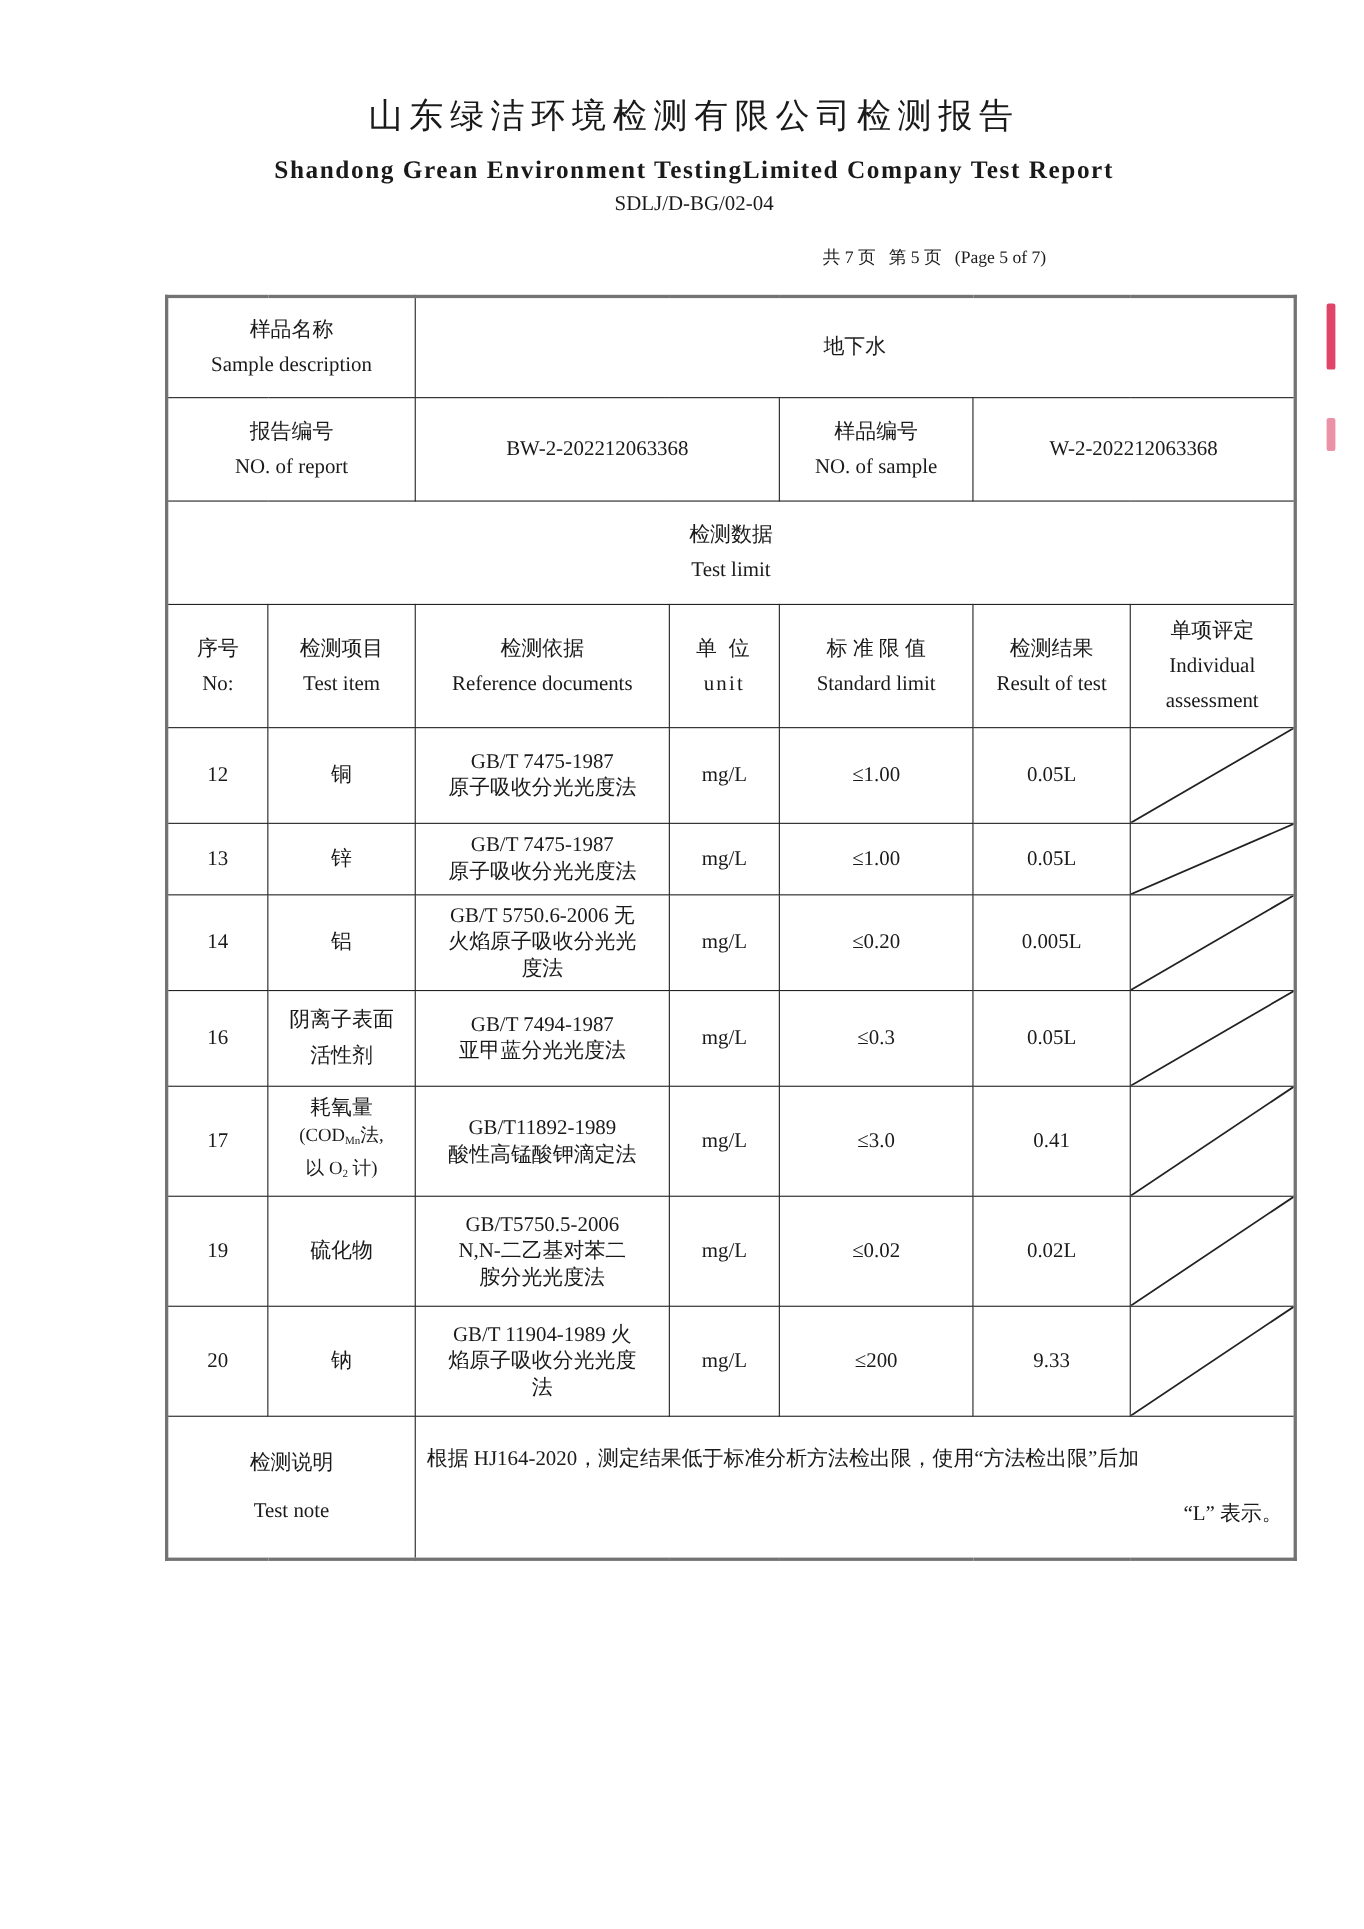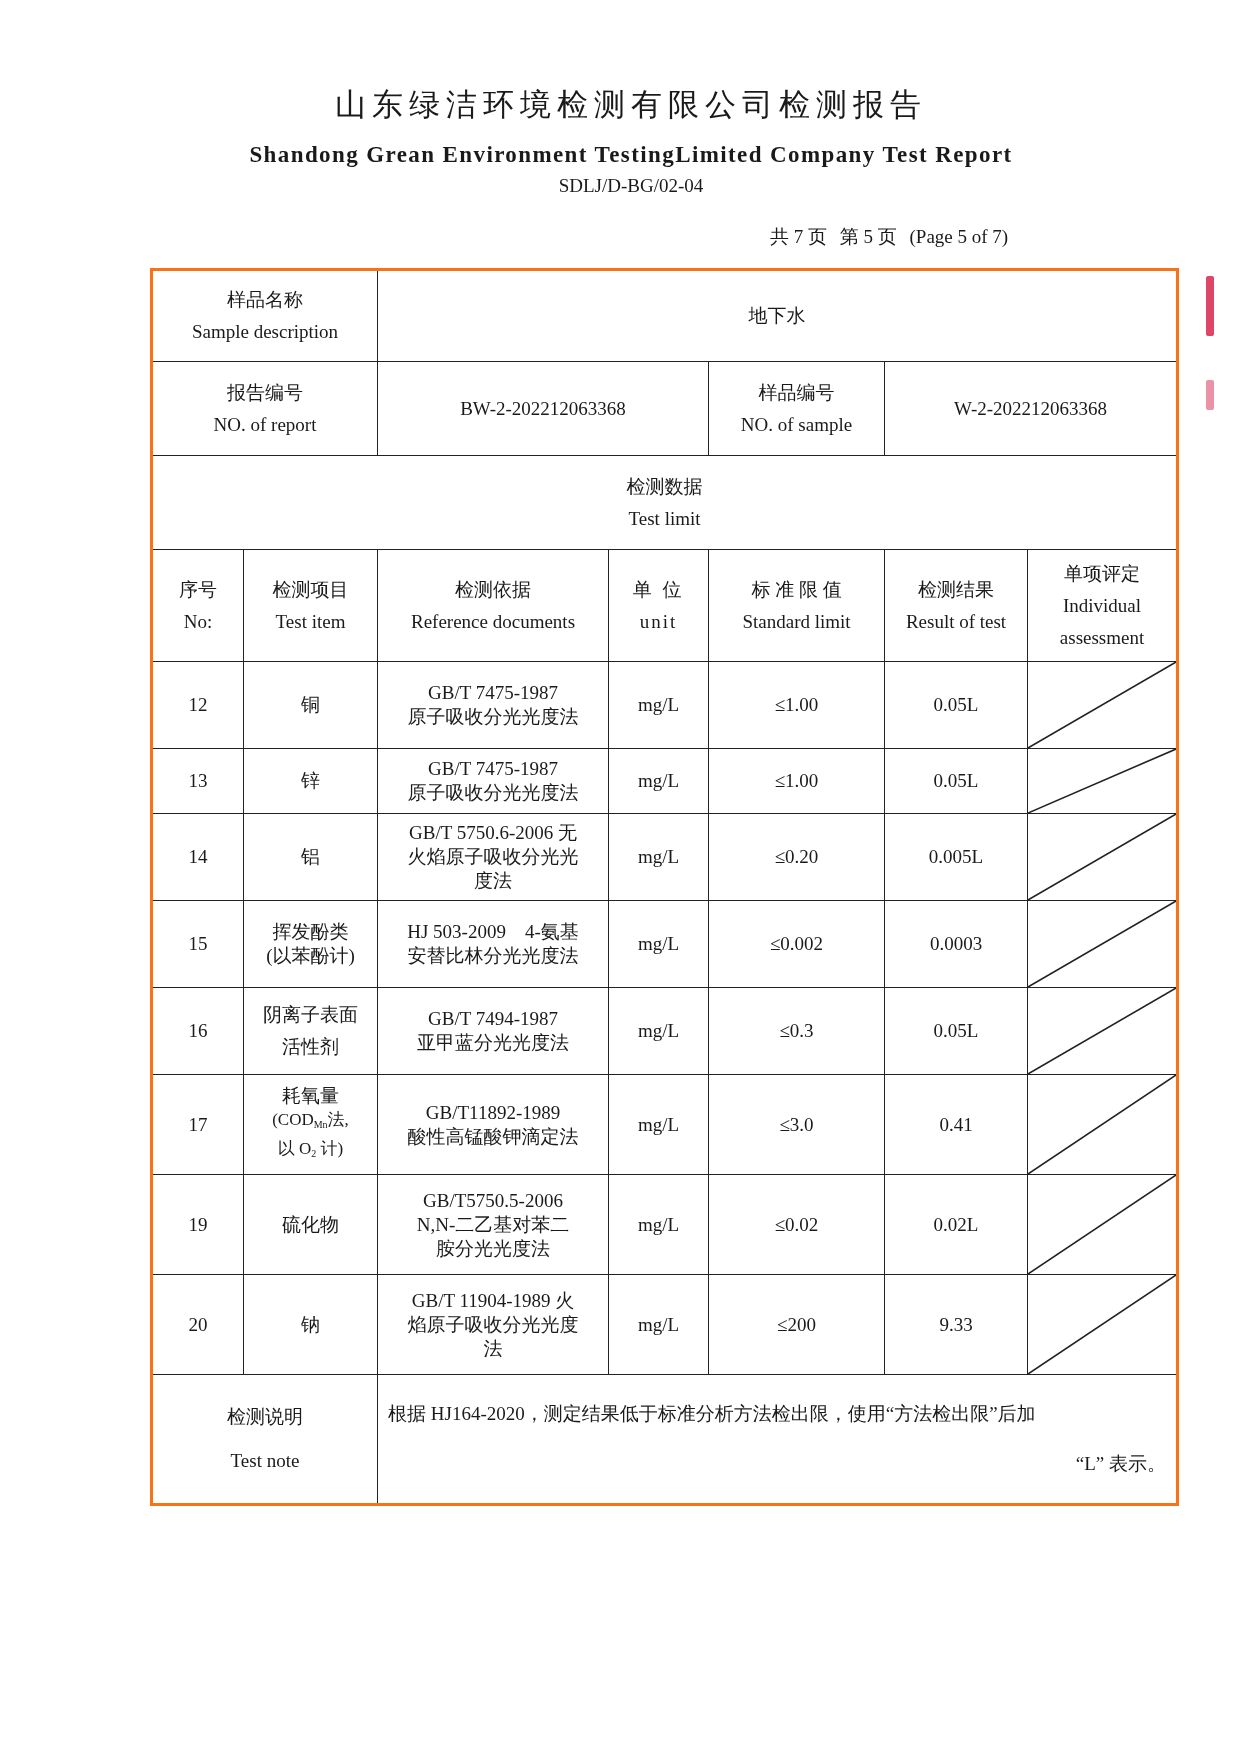--- a/index.html
+++ b/index.html
@@ -3,26 +3,26 @@
 <meta charset="utf-8">
 <style>
   html,body{margin:0;padding:0;background:#ffffff;}
   body{width:1240px;height:1754px;position:relative;overflow:hidden;
        font-family:"Liberation Serif","DejaVu Serif",serif;color:#1a1a1a;}
   .title-cn{position:absolute;left:0;width:1262px;top:84px;text-align:center;
        font-size:31px;letter-spacing:6px;font-family:"DejaVu Serif",serif;font-weight:normal;}
   .title-en{position:absolute;left:0;width:1262px;top:142px;text-align:center;
        font-size:23px;font-weight:bold;letter-spacing:1.4px;}
   .form-code{position:absolute;left:0;width:1262px;top:175px;text-align:center;font-size:19px;}
-  .page-info{position:absolute;left:770px;top:224px;font-size:19px;white-space:nowrap;}
+  .page-info{position:absolute;left:748px;top:224px;font-size:16px;white-space:nowrap;}
   .page-info span{margin-right:8px;}
   .stamp{position:absolute;left:1206px;width:8px;background:#d8254f;opacity:.85;border-radius:2px;}
 
   table.report{position:absolute;left:150px;top:268px;width:1026px;border-collapse:collapse;
-       border:3px solid #f97316;table-layout:fixed;}
+       border:3px solid #737373;table-layout:fixed;}
   table.report td{border:1.6px solid #222;text-align:center;vertical-align:middle;
        font-size:19px;line-height:24px;padding:0 4px;}
   .lbl-cn{display:block;}
   .lbl-en{display:block;margin-top:8px;}
   .hdr td{font-size:19px;}
   .hdr .l1{display:block;line-height:32px;}
   .ref{font-size:19px;line-height:24px;}
   .diag{position:relative;padding:0 !important;}
   .diag svg{position:absolute;left:0;top:0;width:100%;height:100%;}
   .note-text{text-align:left !important;padding:14px 10px !important;line-height:50px !important;}
@@ -159,39 +159,20 @@
     <td>mg/L</td>
     <td>≤0.20</td>
     <td>0.005L</td>
     <td class="diag">
           <svg viewBox="0 0 100 100" preserveAspectRatio="none">
             <line x1="0" y1="100" x2="100" y2="0" stroke="#222" stroke-width="1.6" vector-effect="non-scaling-stroke"></line>
           </svg>
         </td>
   </tr>
   <tr style="height:87px">
-    <td>15</td>
-    <td>
-          <div>挥发酚类</div>
-          <div>(以苯酚计)</div>
-        </td>
-    <td class="ref">
-          <div>HJ 503-2009　4-氨基</div>
-          <div>安替比林分光光度法</div>
-        </td>
-    <td>mg/L</td>
-    <td>≤0.002</td>
-    <td>0.0003</td>
-    <td class="diag">
-          <svg viewBox="0 0 100 100" preserveAspectRatio="none">
-            <line x1="0" y1="100" x2="100" y2="0" stroke="#222" stroke-width="1.6" vector-effect="non-scaling-stroke"></line>
-          </svg>
-        </td>
-  </tr>
-  <tr style="height:87px">
     <td>16</td>
     <td style="line-height:32px">
           <div>阴离子表面</div>
           <div>活性剂</div>
         </td>
     <td class="ref">
           <div>GB/T 7494-1987</div>
           <div>亚甲蓝分光光度法</div>
         </td>
     <td>mg/L</td>

